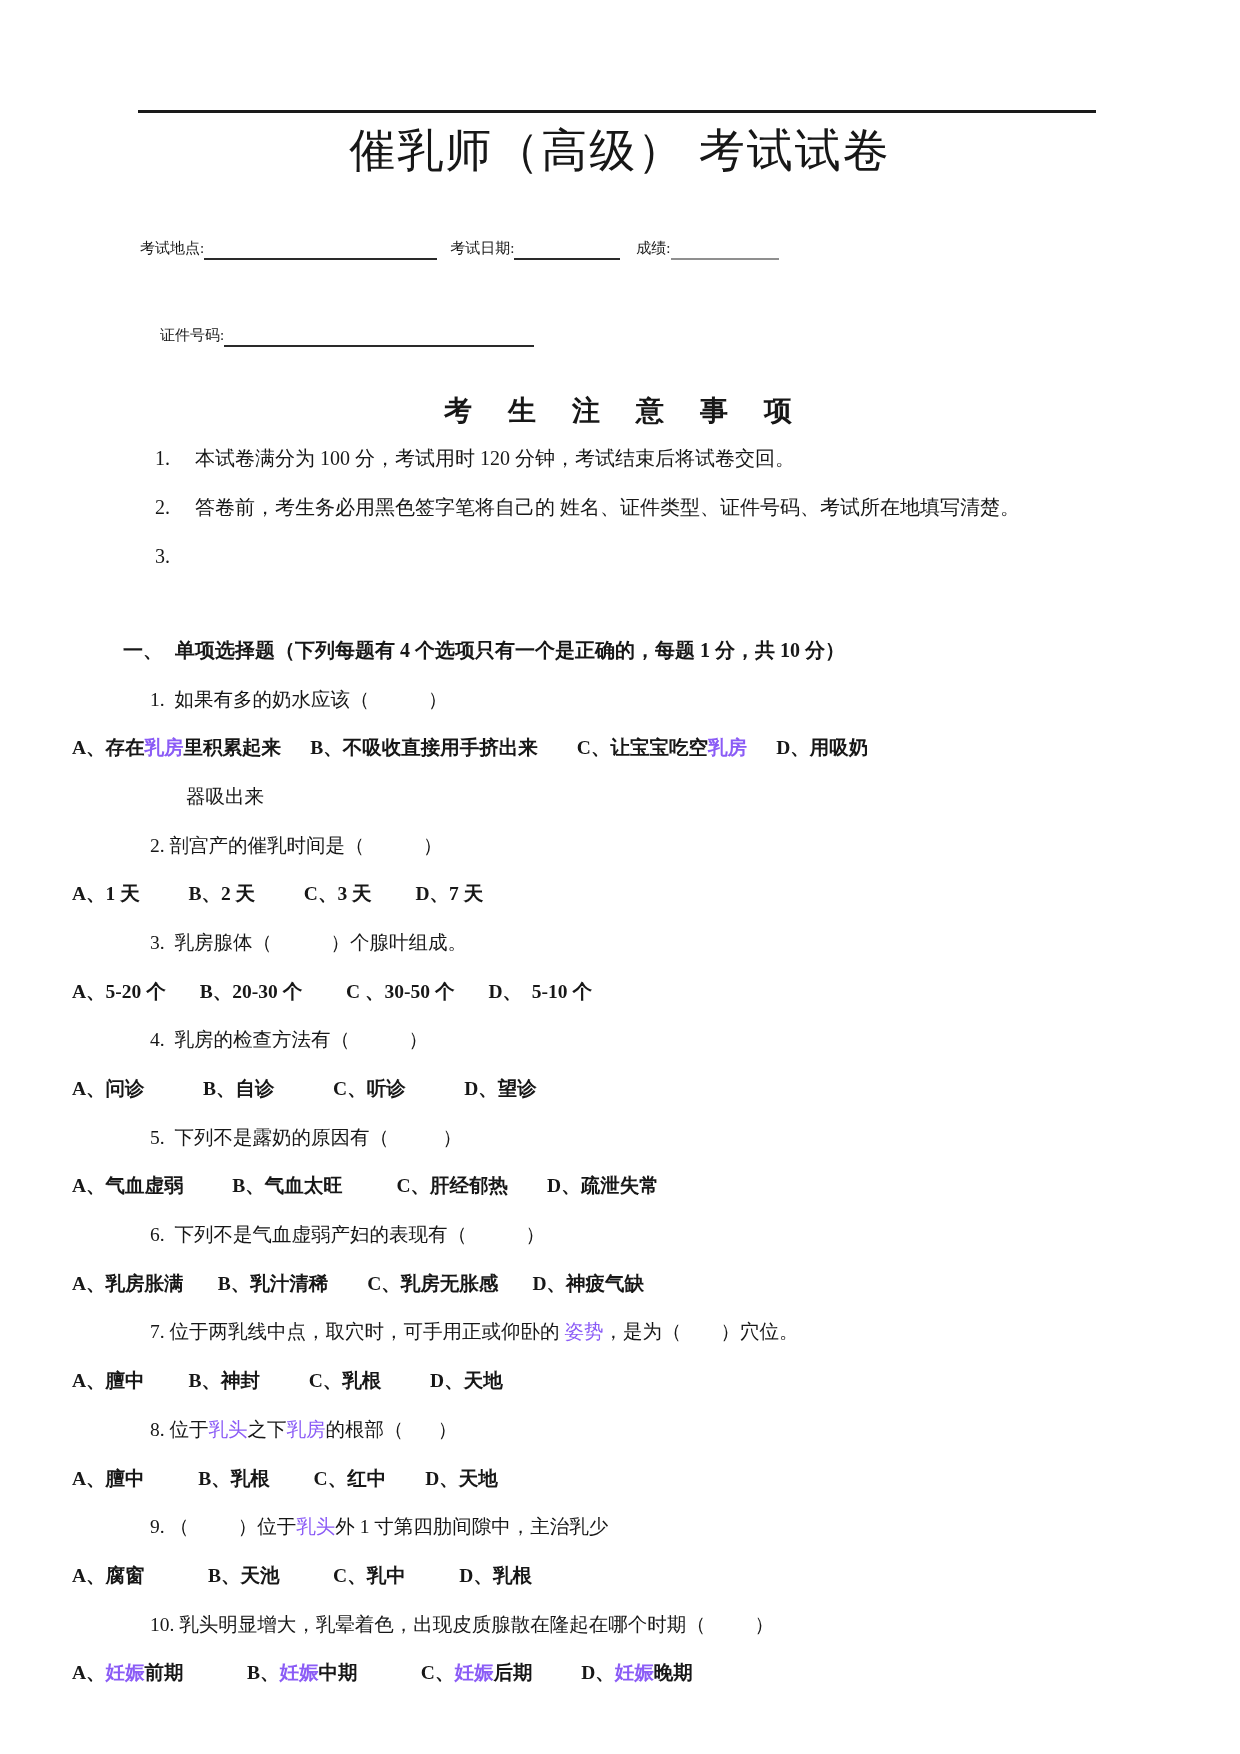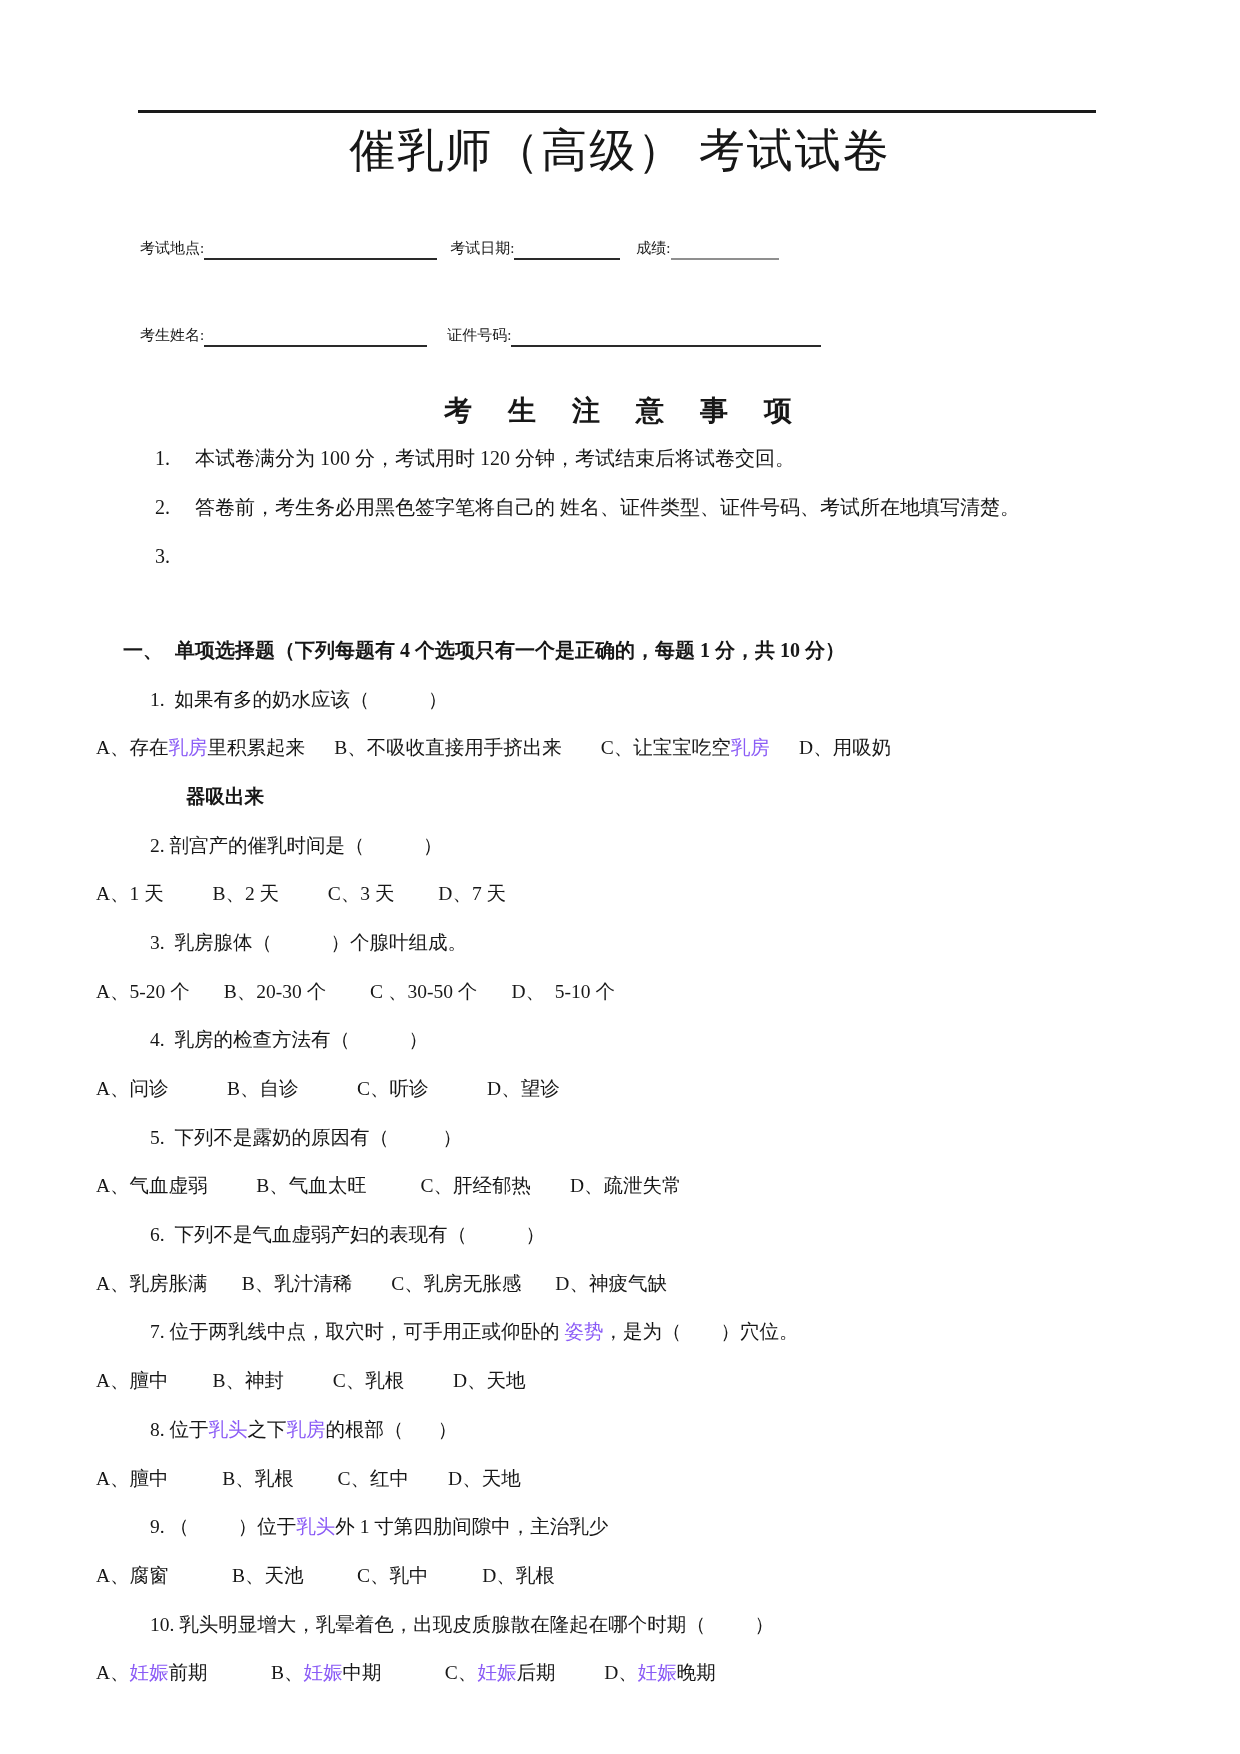--- a/index.html
+++ b/index.html
@@ -35,22 +35,22 @@
 
   .notes { position:absolute; left:155px; top:434px; font-size:20px; }
   .note-line { display:flex; height:49px; align-items:center; white-space:pre; }
   .note-num { width:40px; }
 
   .exam { position:absolute; left:0; top:626px; font-size:19.5px; }
   .line { height:48.7px; display:flex; align-items:center; white-space:pre; }
   .line.section { padding-left:123px; font-weight:bold; font-size:20px; }
   .line.section .sec-title { margin-left:12px; }
   .line.stem { padding-left:150px; }
-  .line.option { padding-left:96px; }
-  .line.cont { padding-left:186px;font-weight:bold; }
+  .line.option { padding-left:72px;font-weight:bold; }
+  .line.cont { padding-left:186px; }
   .gray { color:#8b5cf6; }
 </style>
 </head>
 <body>
 
 <div class="page">
 
   <div class="top-rule"></div>
 
   <div class="title">催乳师（高级） 考试试卷</div>
@@ -66,24 +66,20 @@
       <span class="ul w2"></span>
     </div>
     <span class="gap2"></span>
     <div class="field">
       <span class="lbl">成绩:</span>
       <span class="ul w3"></span>
     </div>
   </div>
 
   <div class="hrow hrow2">
-    <div class="field">
-      <span class="lbl">考生姓名:</span>
-      <span class="ul w4"></span>
-    </div>
     <span class="gap3"></span>
     <div class="field">
       <span class="lbl">证件号码:</span>
       <span class="ul w5"></span>
     </div>
   </div>
 
   <div class="notice-title">考　生　注　意　事　项</div>
 
   <div class="notes">

